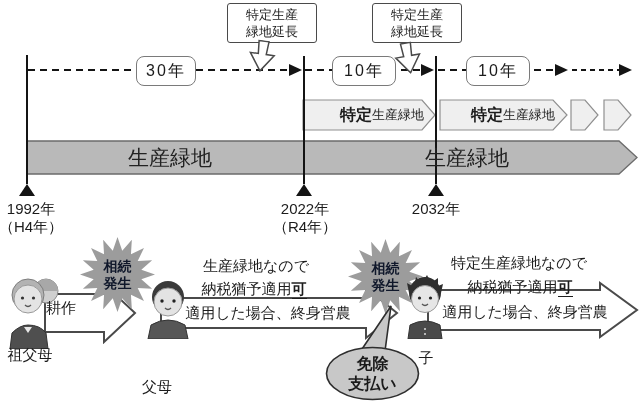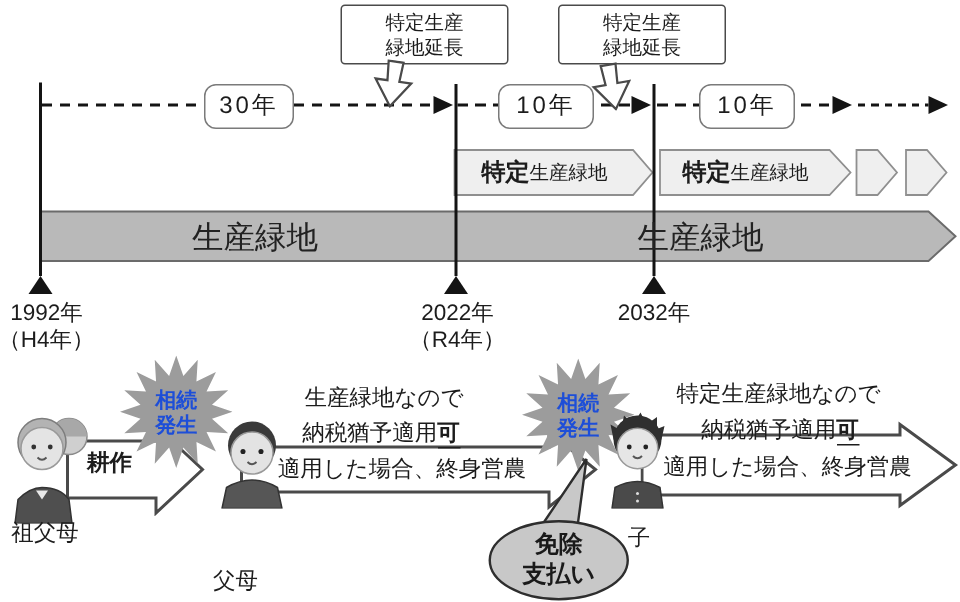--- a/index.html
+++ b/index.html
@@ -5,21 +5,21 @@
   html,body{margin:0;padding:0;background:#ffffff;}
   #stage{
     position:relative;width:640px;height:401px;overflow:hidden;
     background:#ffffff;color:#1c1c1c;
     font-family:"Liberation Sans","DejaVu Sans",sans-serif;
   }
   .abs{position:absolute;}
   
   .callout{
     background:#fff;border:1.5px solid #4a4a4a;border-radius:3px;
-    font-size:13px;line-height:17px;text-align:center;padding:2px 20px;
+    font-size:13px;line-height:17px;text-align:center;padding:2px 9px;
     z-index:6;
   }
   .pointer{z-index:6;}
   
   .dash{
     height:2px;top:69px;z-index:2;
     background:repeating-linear-gradient(90deg,#141414 0 7px,transparent 7px 12px);
   }
   .dash.fine{background:repeating-linear-gradient(90deg,#141414 0 5px,transparent 5px 9px);}
   .ahead{
@@ -33,33 +33,33 @@
     z-index:5;letter-spacing:2px;
   }
   .vline{width:2px;background:#141414;z-index:3;}
   .tri-up{
     width:0;height:0;z-index:3;
     border-left:8px solid transparent;border-right:8px solid transparent;
     border-bottom:12px solid #141414;
   }
   .milestone{width:96px;top:200px;font-size:15px;line-height:18px;text-align:center;z-index:4;}
   
-  .bandtext{height:32px;display:flex;align-items:center;justify-content:center;z-index:4;}
+  .bandtext{height:32px;display:flex;align-items:center;justify-content:flex-end;z-index:4;}
   .bandtext .em{font-size:16px;font-weight:700;}
   .bandtext .rest{font-size:13px;}
   .bigbartext{top:144px;width:140px;font-size:21px;text-align:center;z-index:4;color:#222;}
   
   .burst-text{
     width:75px;height:75px;display:flex;flex-direction:column;align-items:center;justify-content:center;
-    color:#1d4ed8;font-weight:700;font-size:14px;line-height:17px;z-index:8;
+    color:#0f172a;font-weight:700;font-size:14px;line-height:17px;z-index:8;
   }
   .actor-label{width:90px;font-size:15px;text-align:center;z-index:9;}
   .note-line{font-size:15px;line-height:20px;text-align:center;z-index:9;white-space:nowrap;}
   .note-em{font-weight:700;border-bottom:1.5px solid #1c1c1c;padding-bottom:1px;}
-  .farm-label{width:42px;font-size:15px;text-align:right;z-index:9;font-weight:bold;}
+  .farm-label{width:42px;font-size:15px;text-align:left;z-index:9;}
   .bubble-text{
     width:93px;text-align:center;font-weight:700;font-size:16px;line-height:19.5px;z-index:11;color:#1a1a1a;
   }
   svg{display:block;}
   .z1{z-index:1}.z2{z-index:2}.z5{z-index:5}.z7{z-index:7}.z8{z-index:8}.z10{z-index:10}
 </style>
 </head>
 <body>
 
 <div id="stage">

